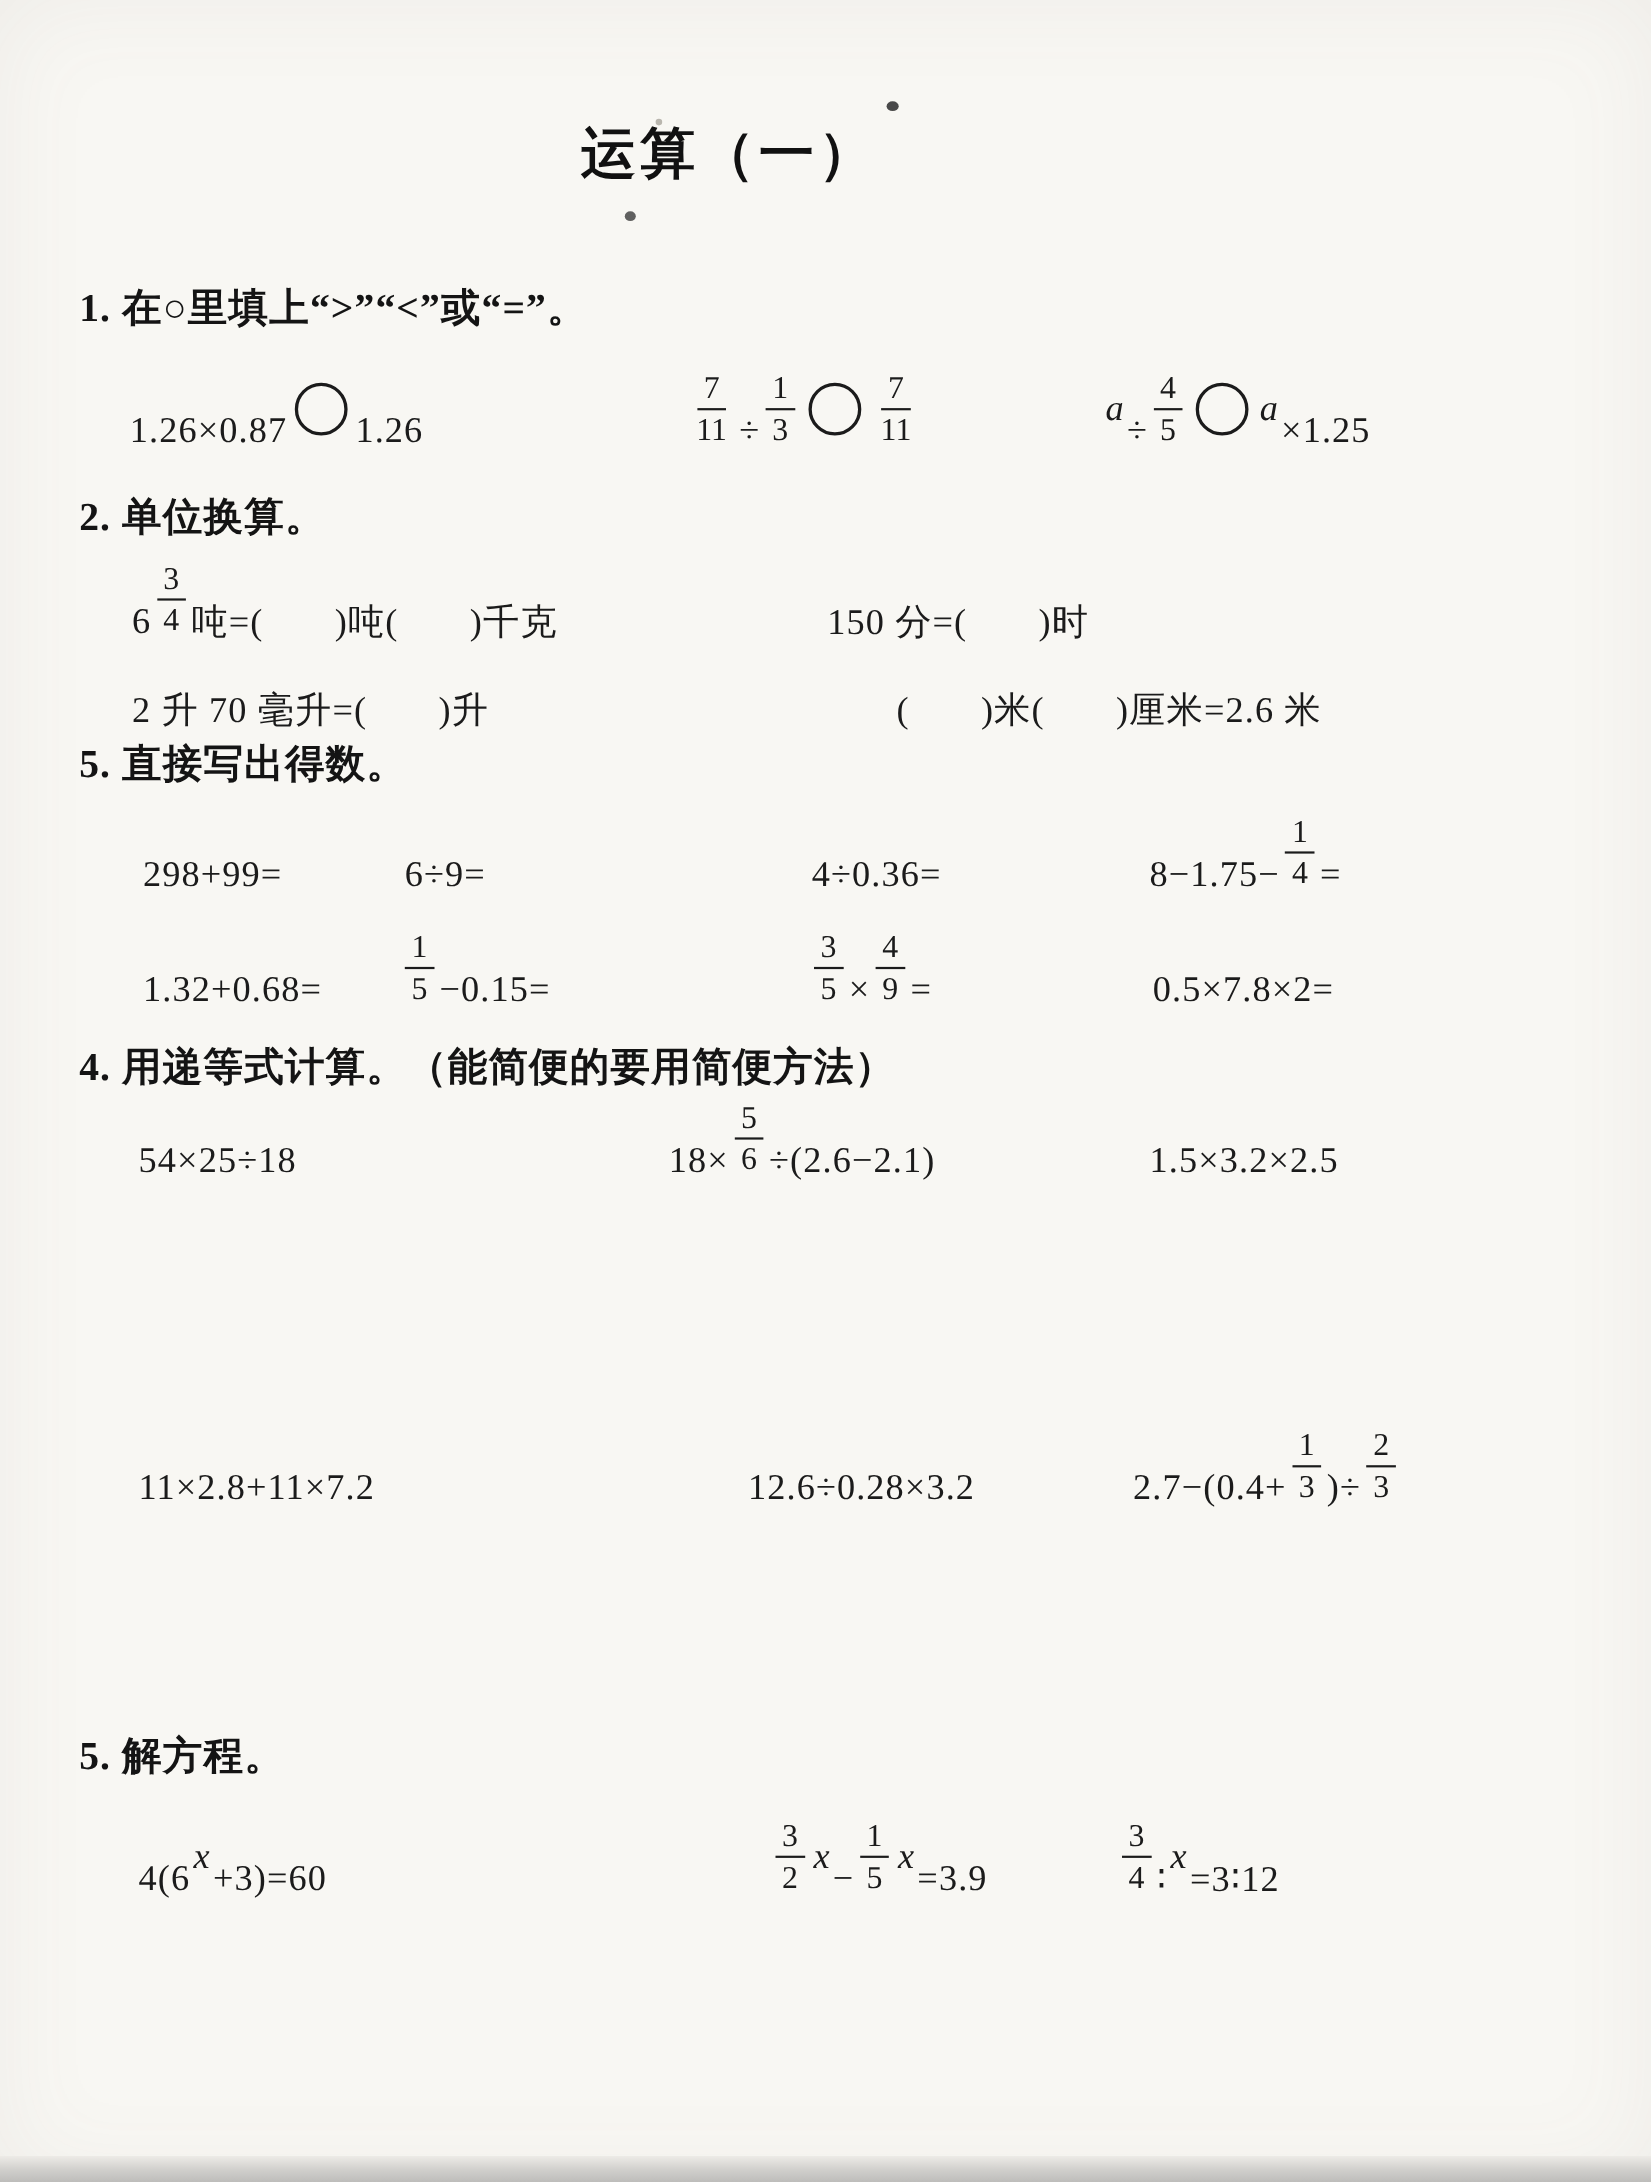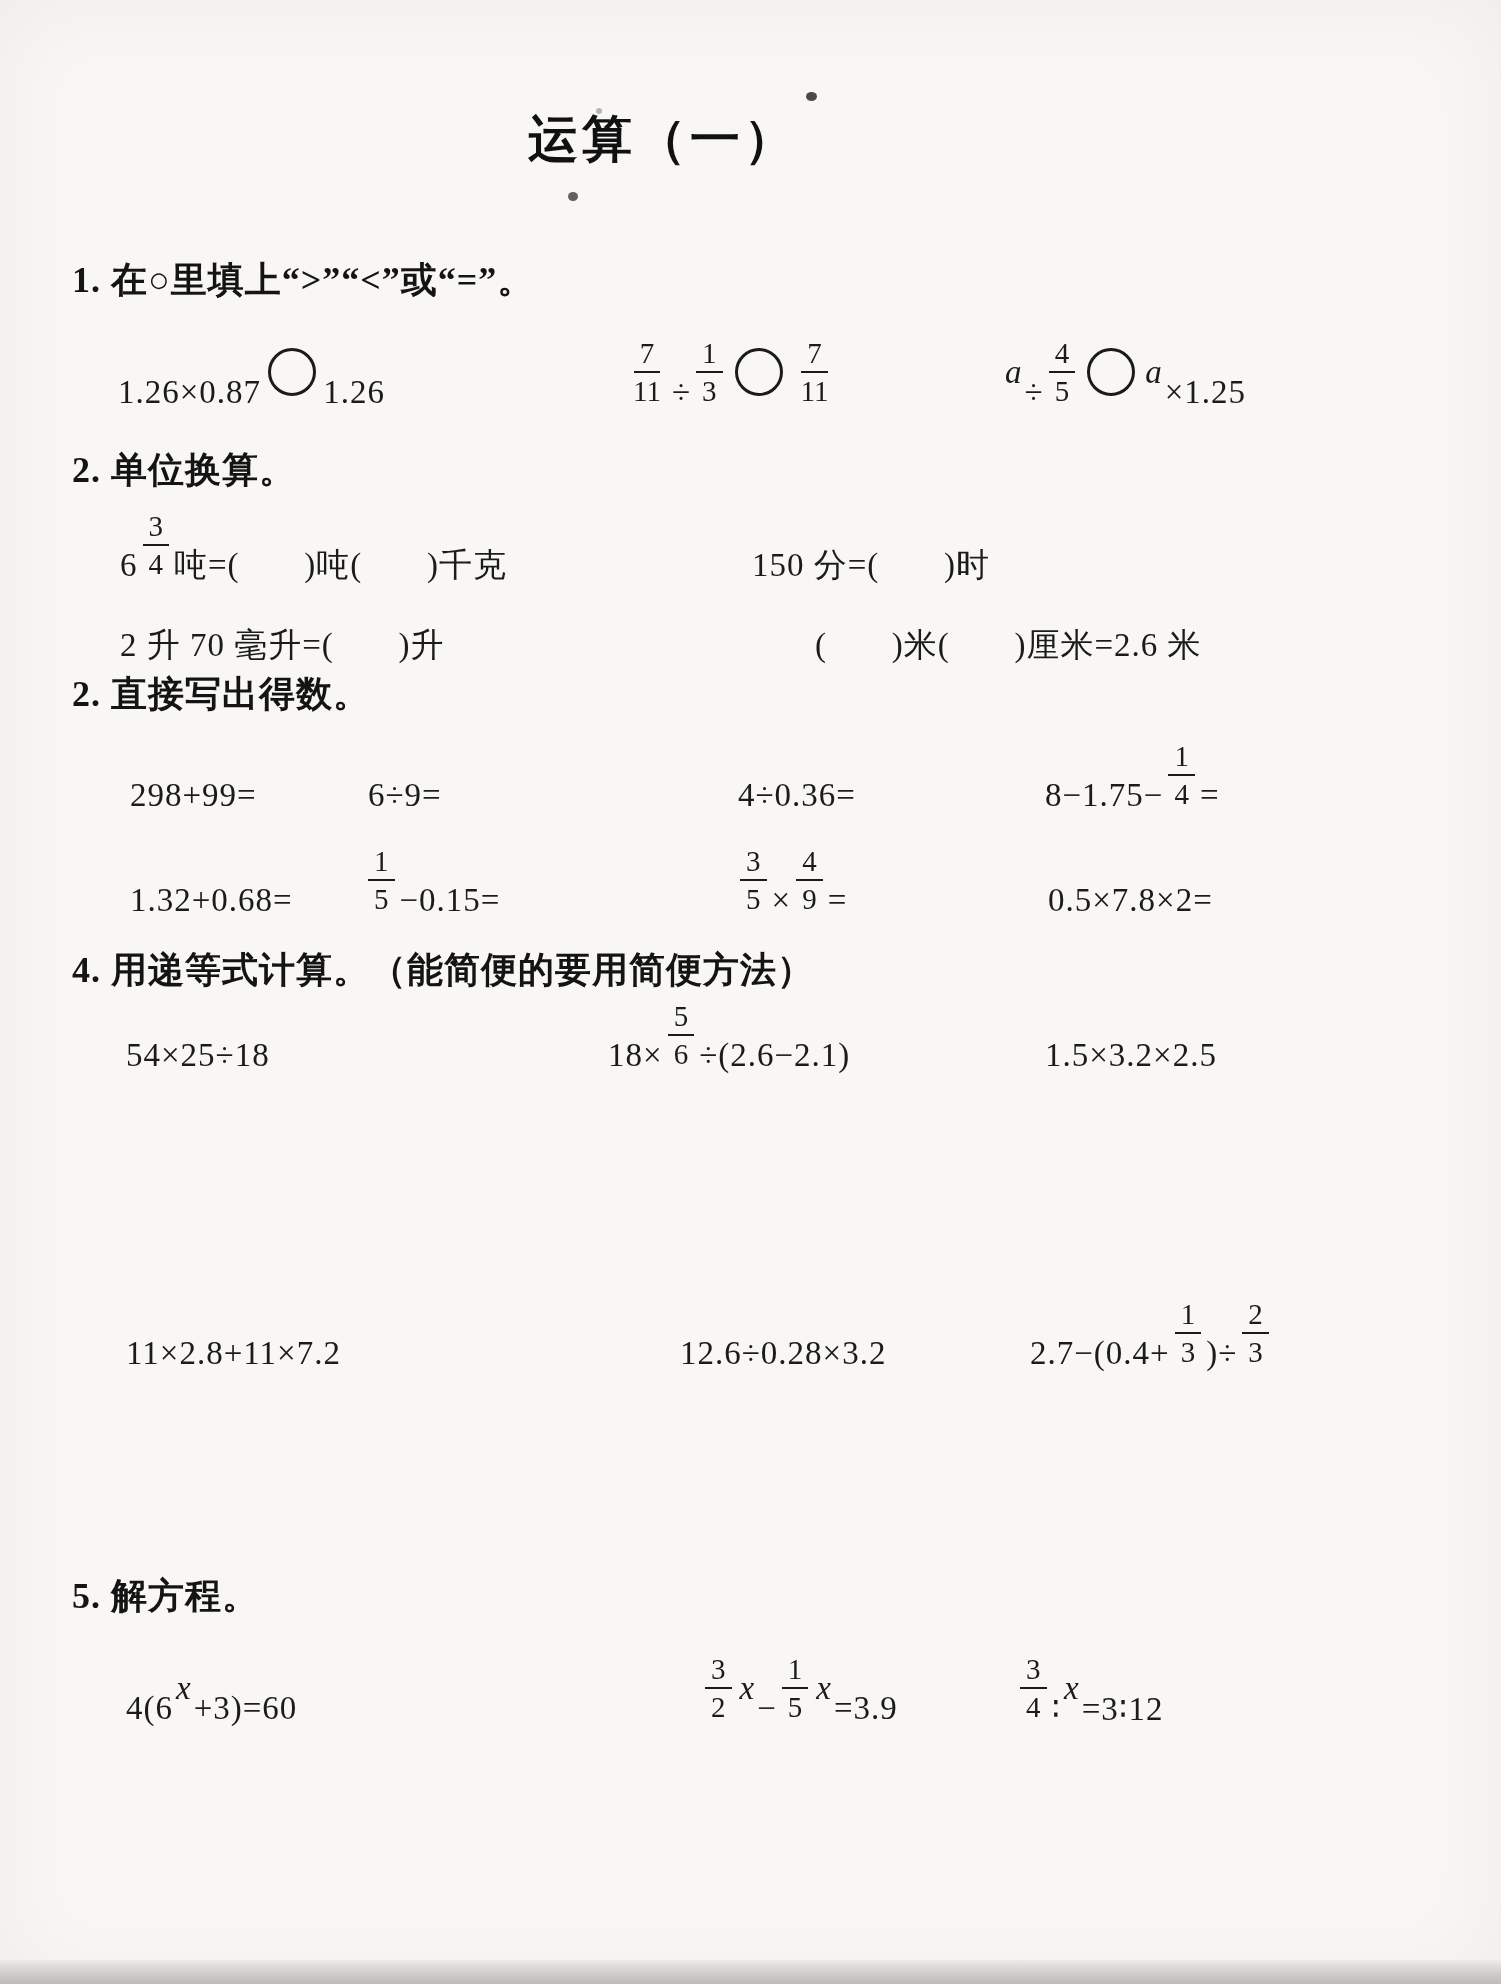--- a/index.html
+++ b/index.html
@@ -102,21 +102,21 @@
   <div class="expr" style="left:752px;top:497px">
       <span class="mtxt">150 分=(       )时</span>
     </div>
   <div class="expr" style="left:120px;top:577px">
       <span class="mtxt">2 升 70 毫升=(       )升</span>
     </div>
   <div class="expr" style="left:815px;top:577px">
       <span class="mtxt">(       )米(       )厘米=2.6 米</span>
     </div>
 
-  <div class="qheader" style="top:670px">2. 直接写出得数。</div>
+  <div class="qheader" style="top:670px">5. 直接写出得数。</div>
   <div class="expr" style="left:130px;top:727px">
       <span class="mtxt">298+99=</span>
     </div>
   <div class="expr" style="left:368px;top:727px">
       <span class="mtxt">6÷9=</span>
     </div>
   <div class="expr" style="left:738px;top:727px">
       <span class="mtxt">4÷0.36=</span>
     </div>
   <div class="expr" style="left:1045px;top:727px">

